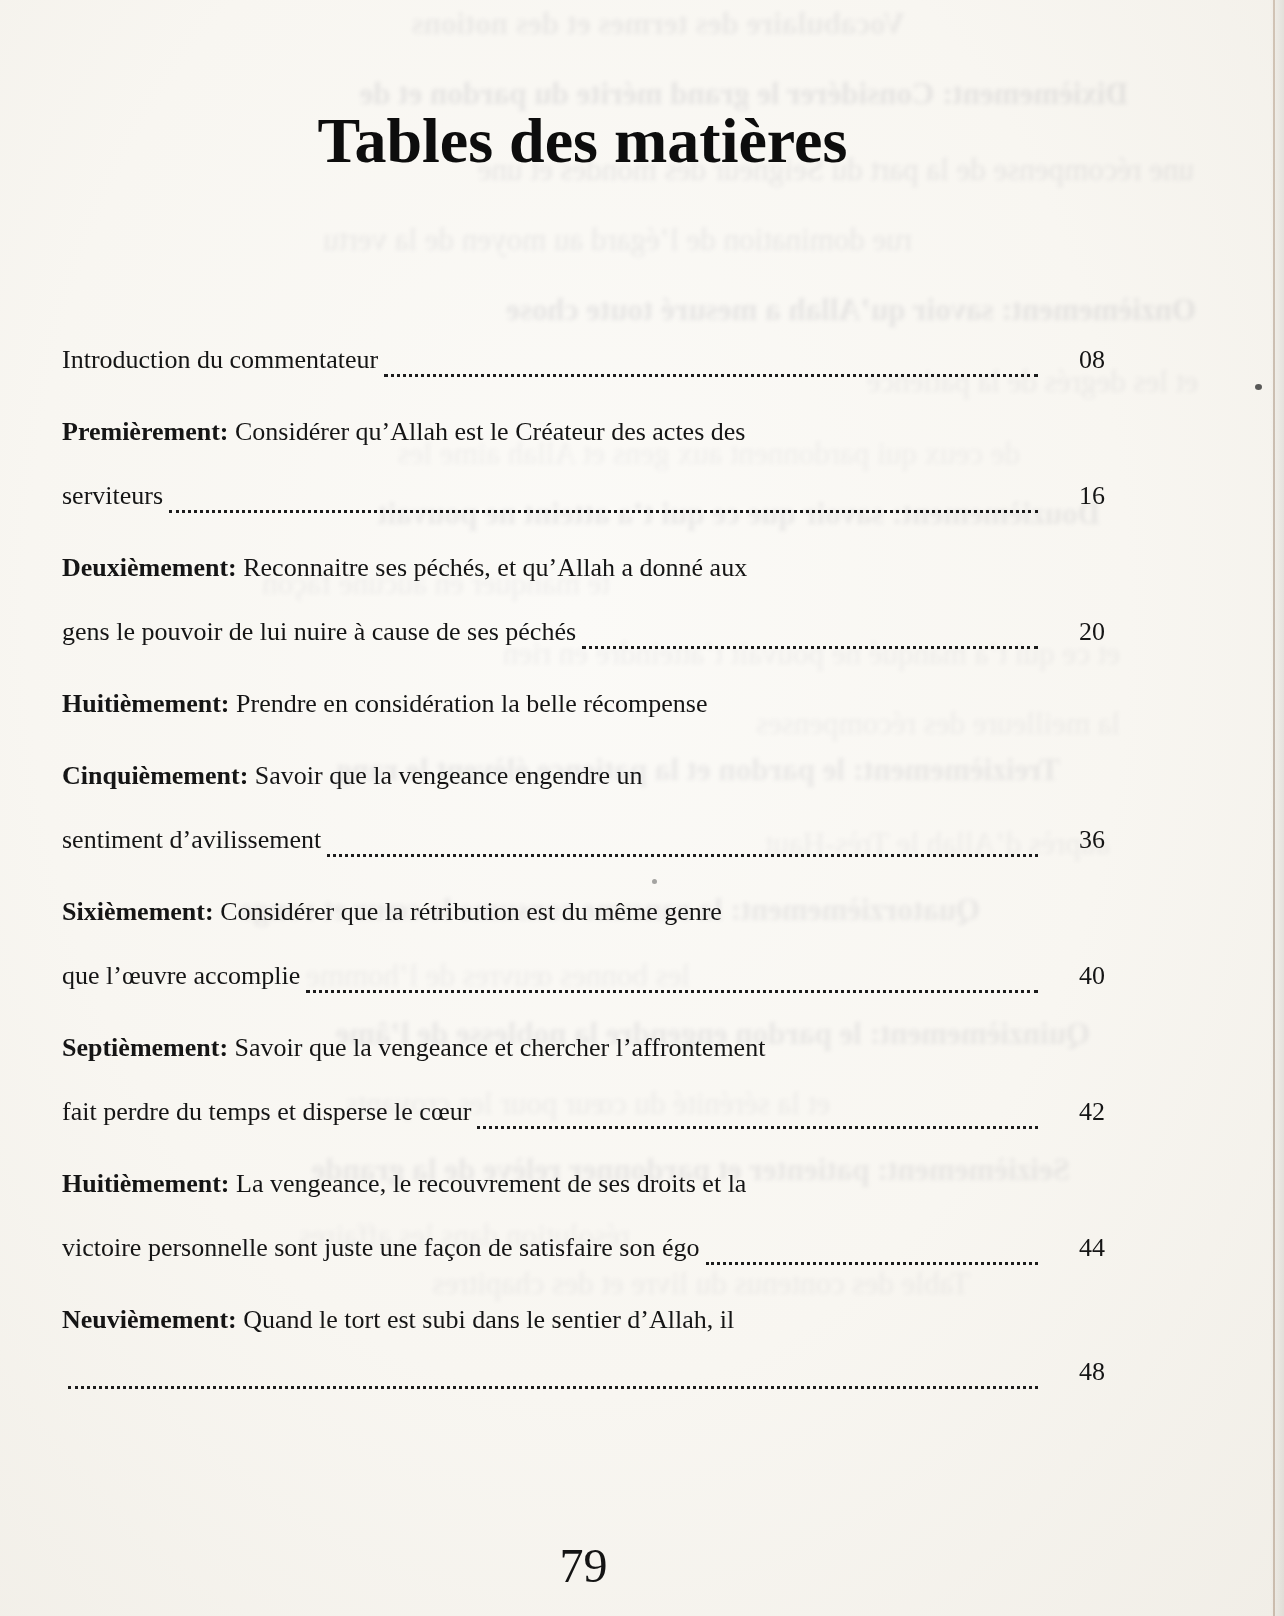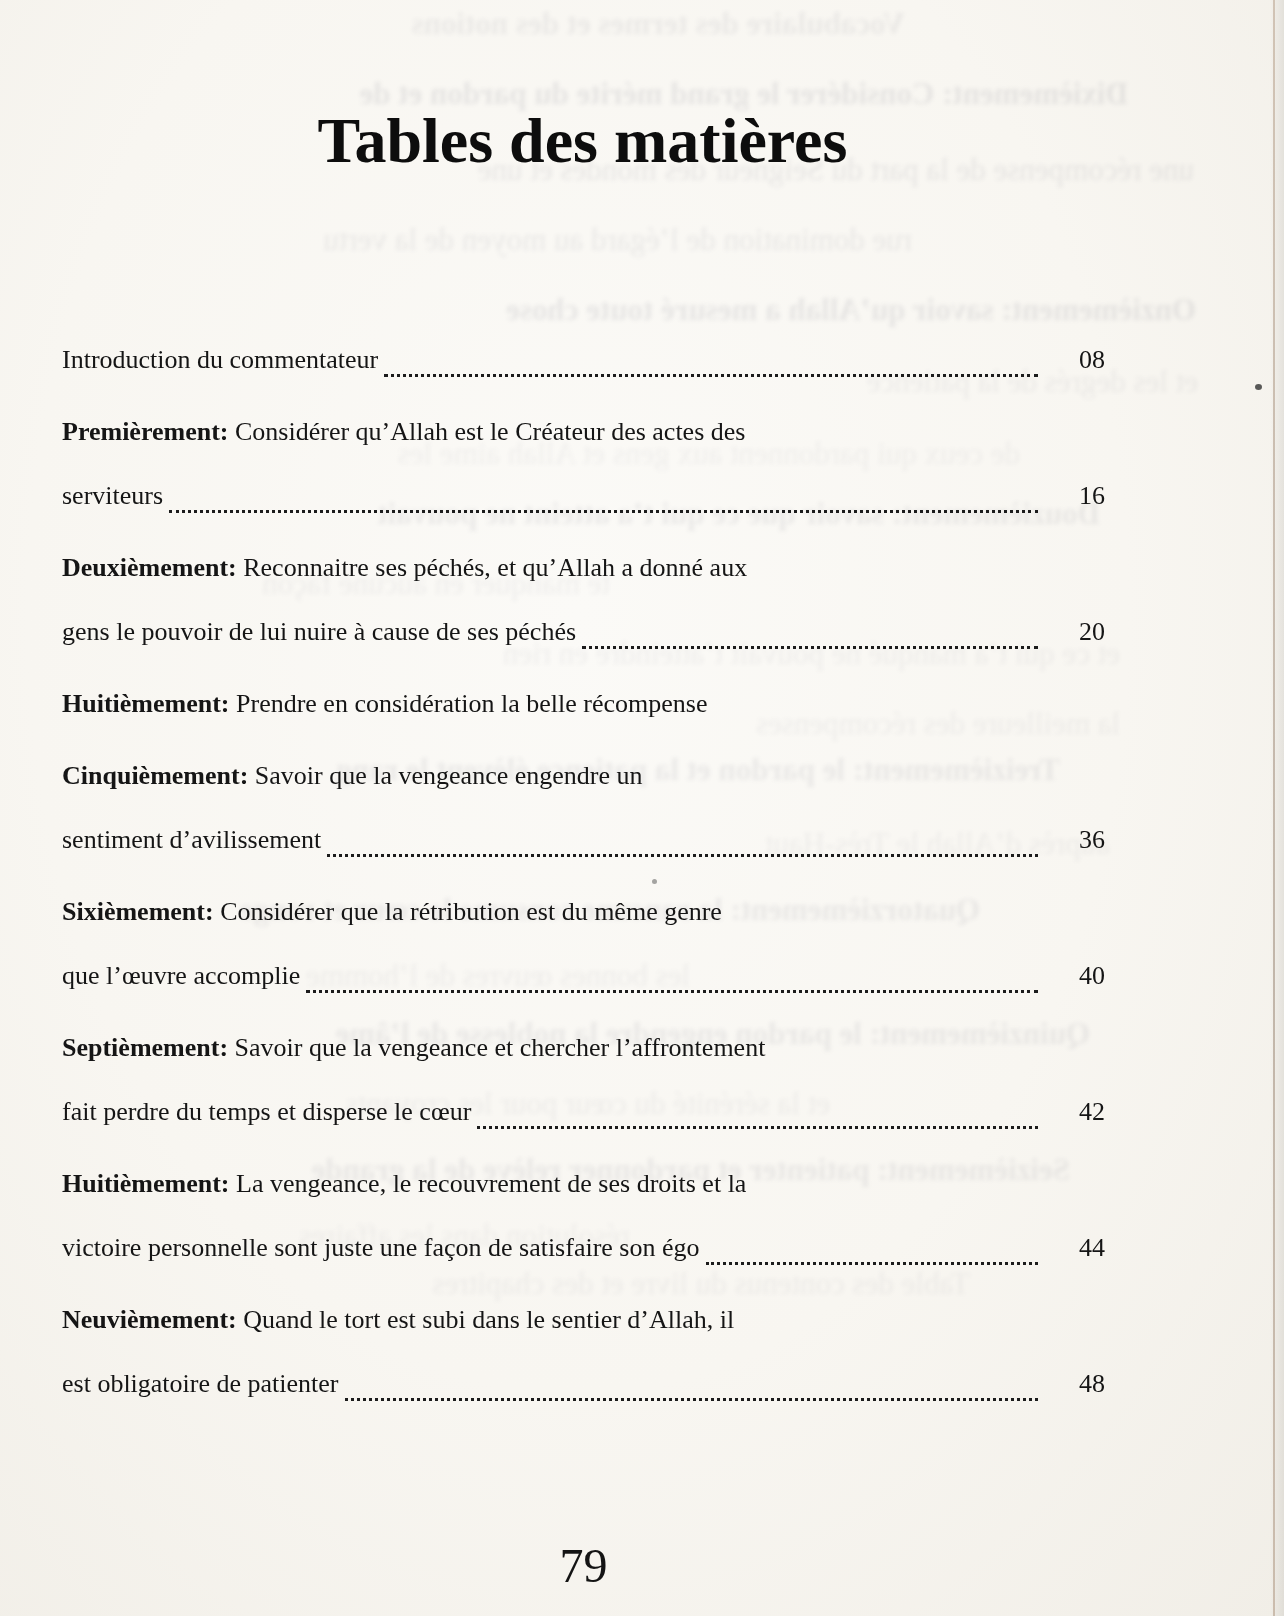--- a/index.html
+++ b/index.html
@@ -179,21 +179,20 @@
         <div class="line"><span class="term">Huitièmement:</span><span class="rest"> La vengeance, le recouvrement de ses droits et la</span></div>
         <div class="line flexline">
           <span class="cont">victoire personnelle sont juste une façon de satisfaire son égo</span>
           <span class="leader"></span>
           <span class="pagenum">44</span>
         </div>
       </div>
       <div class="entry">
         <div class="line"><span class="term">Neuvièmement:</span><span class="rest"> Quand le tort est subi dans le sentier d’Allah, il</span></div>
         <div class="line flexline">
-          <span class="cont">est obligatoire de patienter</span>
           <span class="leader"></span>
           <span class="pagenum">48</span>
         </div>
       </div>
     </div>
 
   <div class="folio">79</div>
 
   <div class="speck s1"></div>
   <div class="speck s2"></div>

